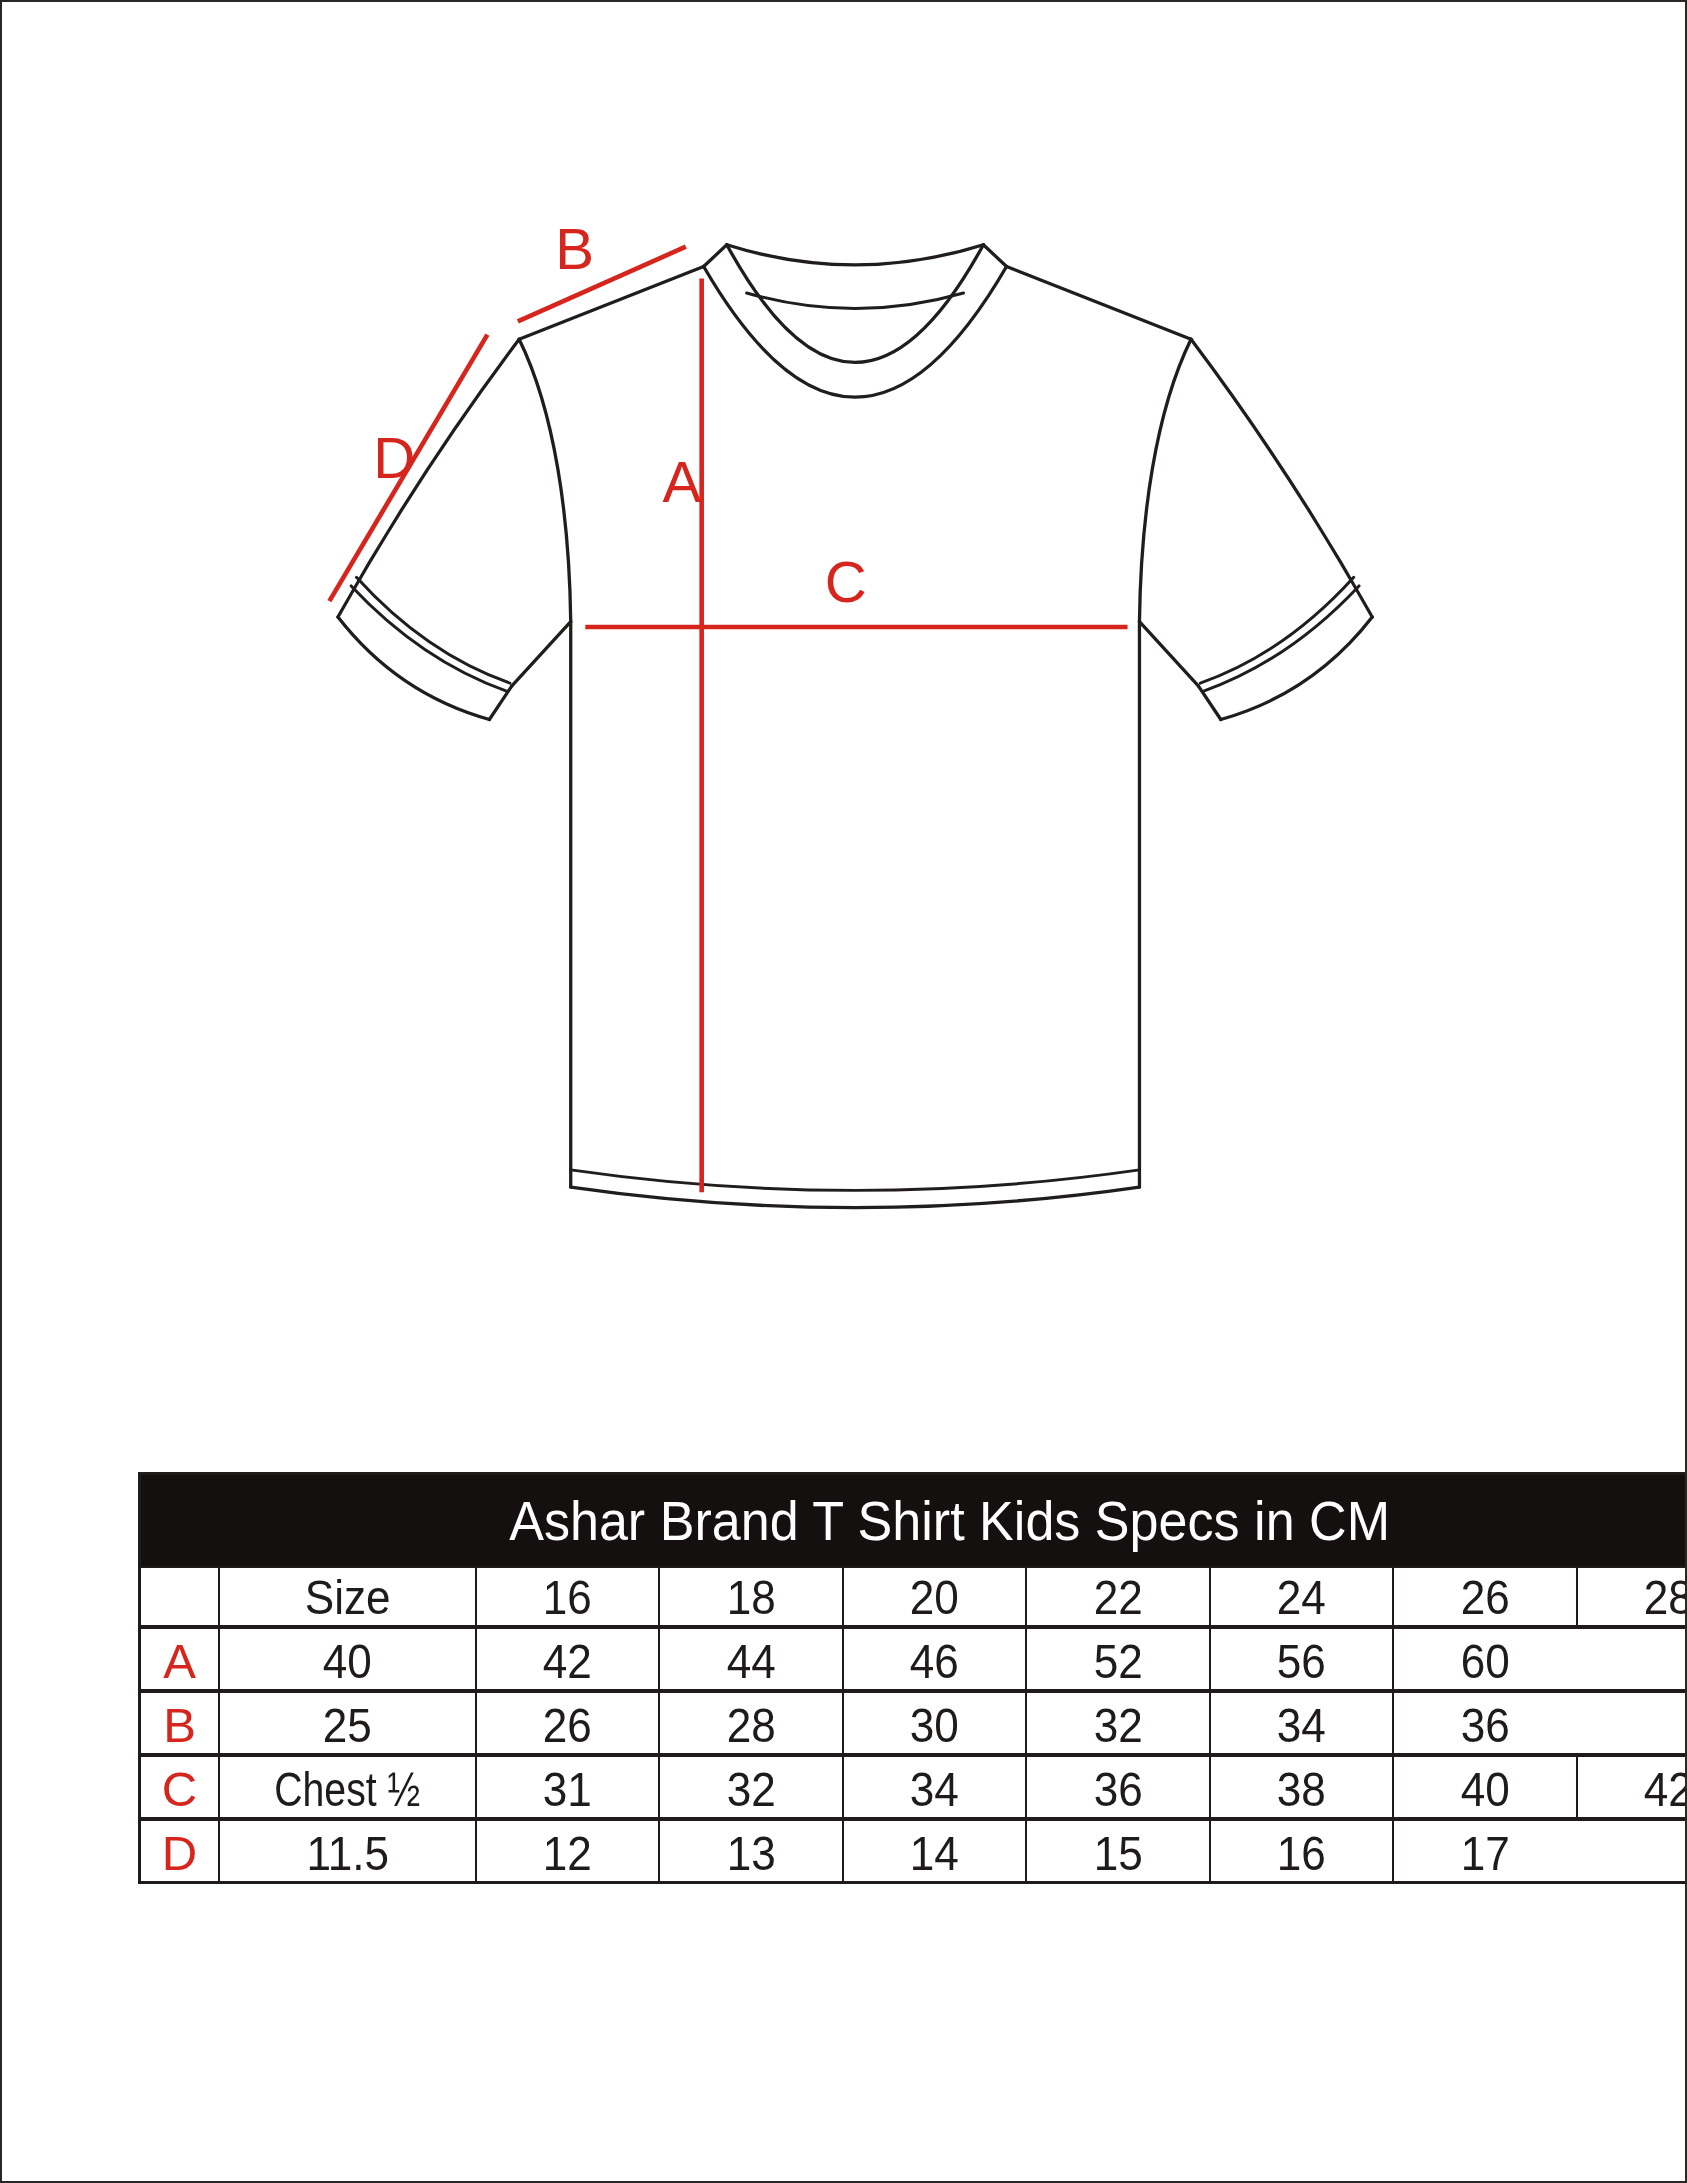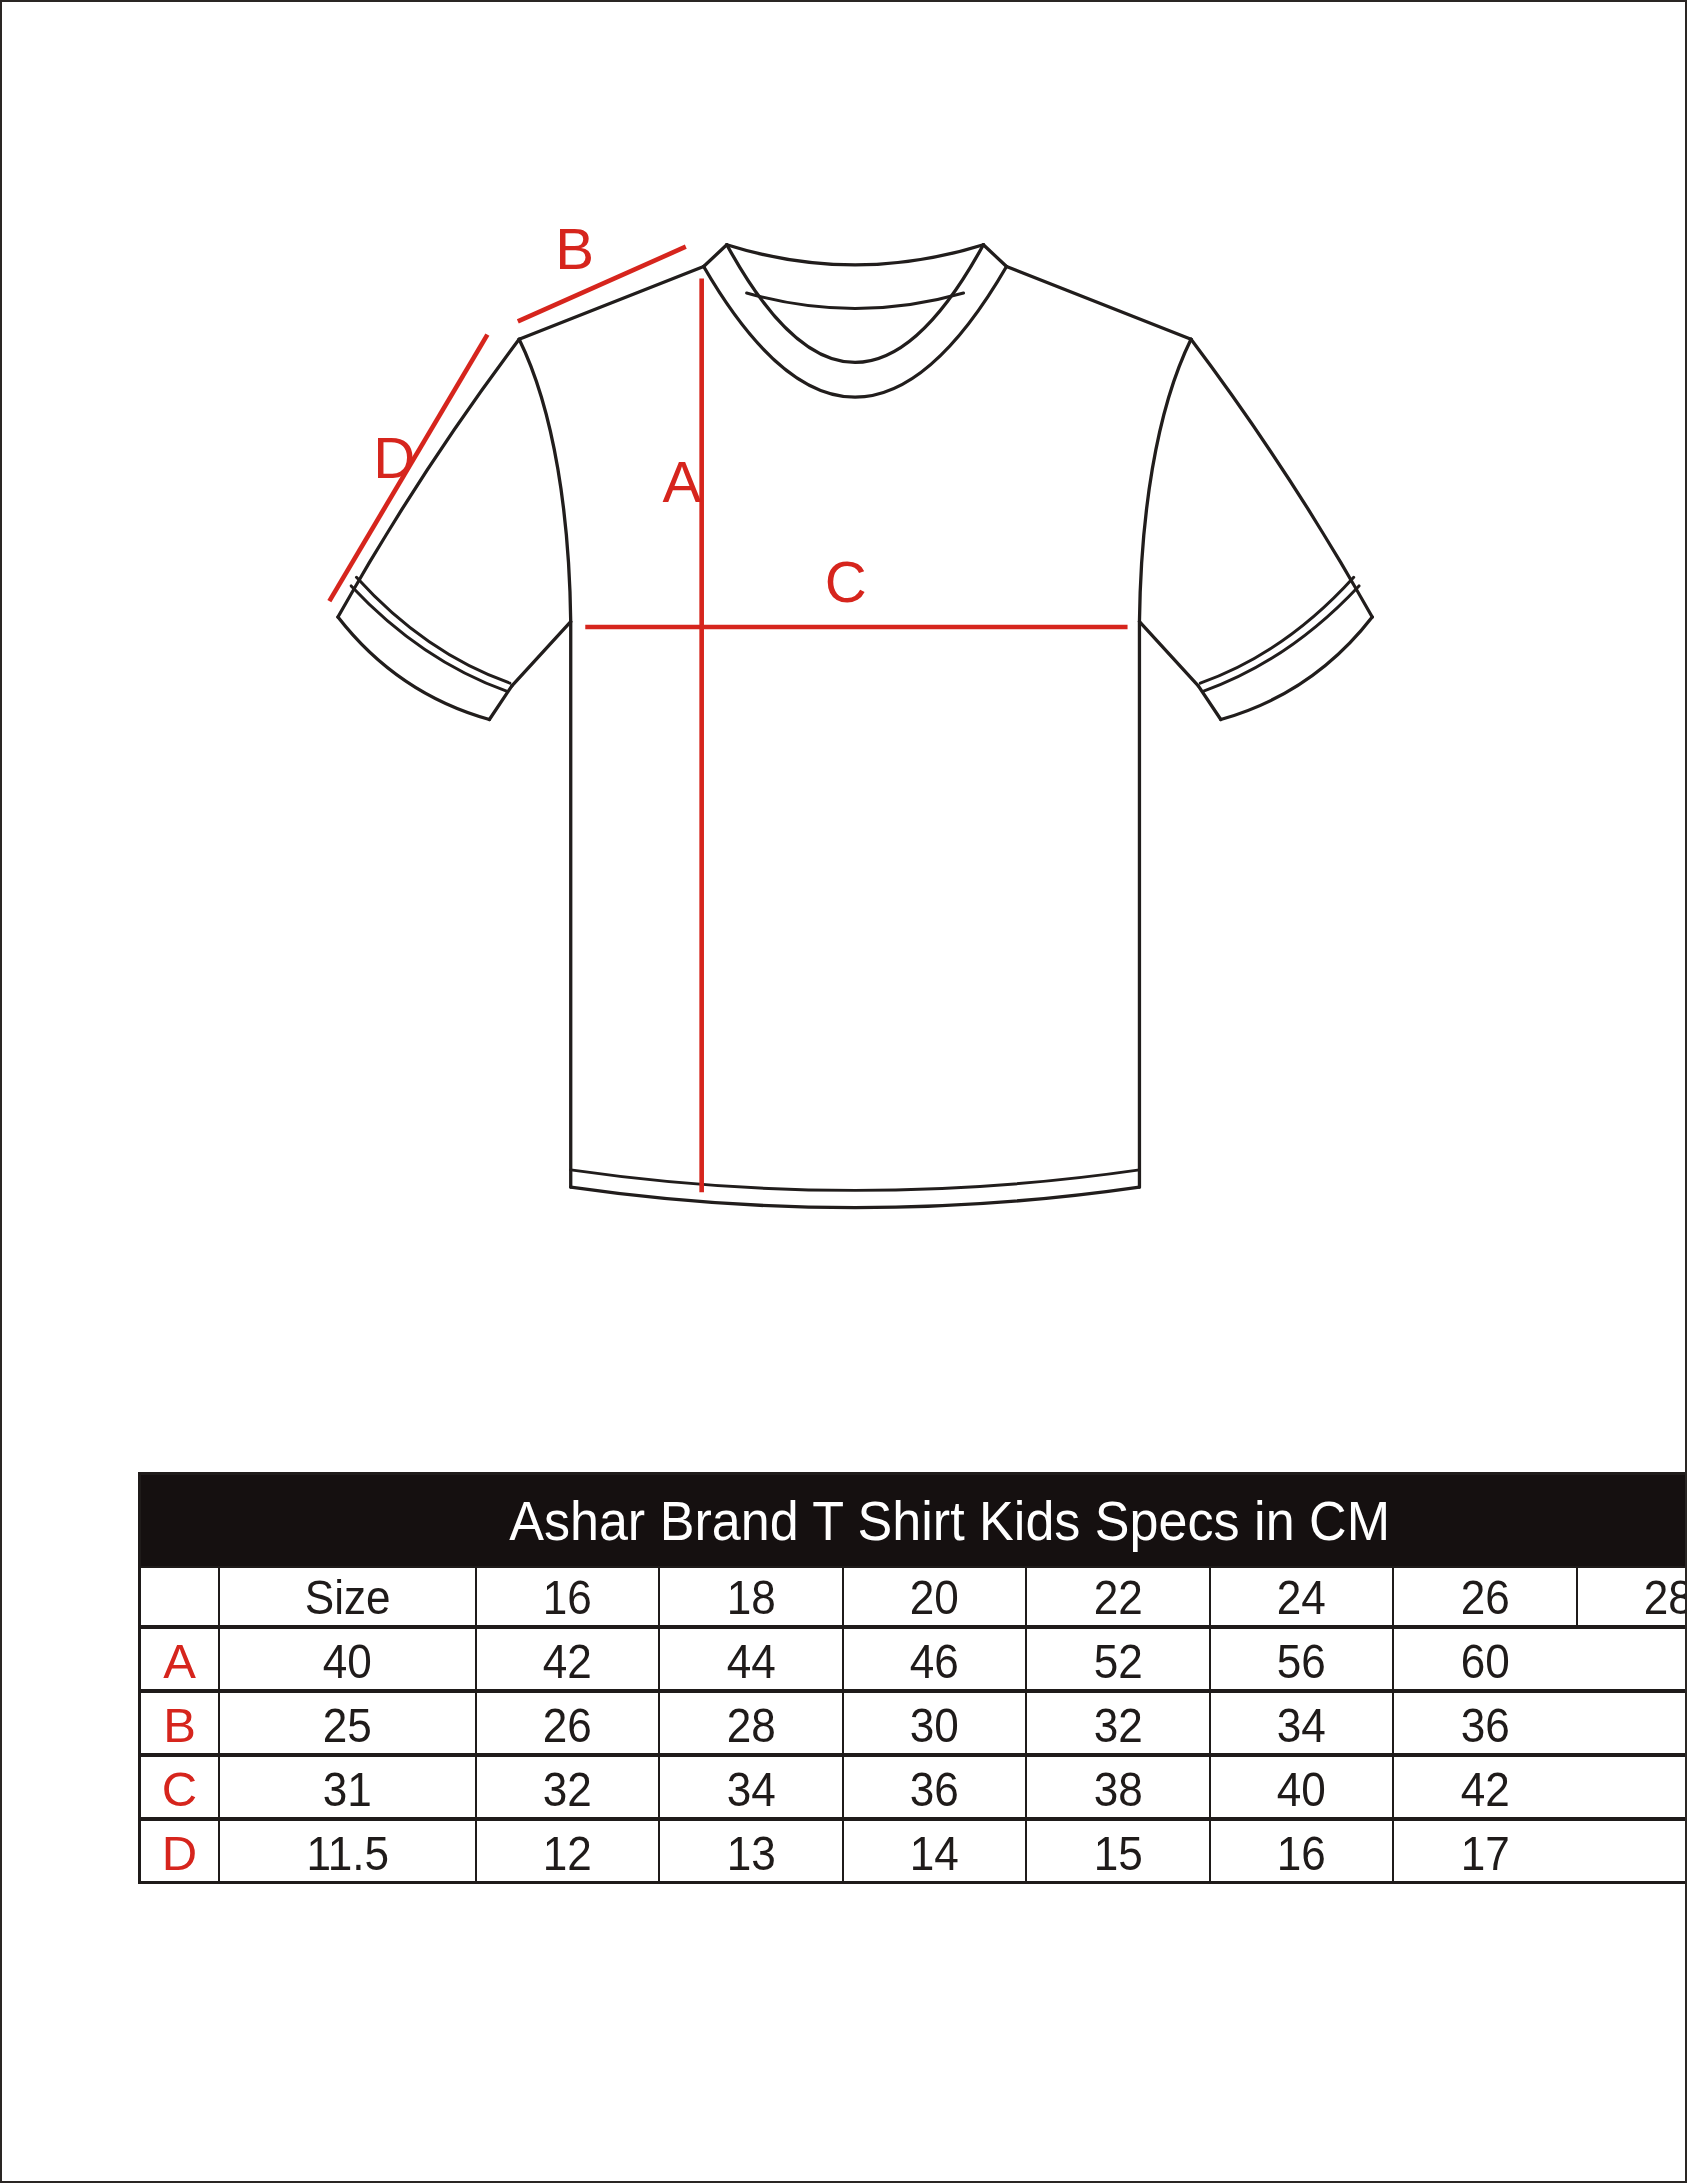--- a/index.html
+++ b/index.html
@@ -203,20 +203,23 @@
       <div class="tcell">
           <span class="vv">36</span>
         </div>
     </div>
 
     <div class="trow">
       <div class="tcell letter-cell">
           <span>C</span>
         </div>
       <div class="tcell">
+          <span class="lbl">Chest ½</span>
+        </div>
+      <div class="tcell">
           <span class="vv">31</span>
         </div>
       <div class="tcell">
           <span class="vv">32</span>
         </div>
       <div class="tcell">
           <span class="vv">34</span>
         </div>
       <div class="tcell">
           <span class="vv">36</span>

